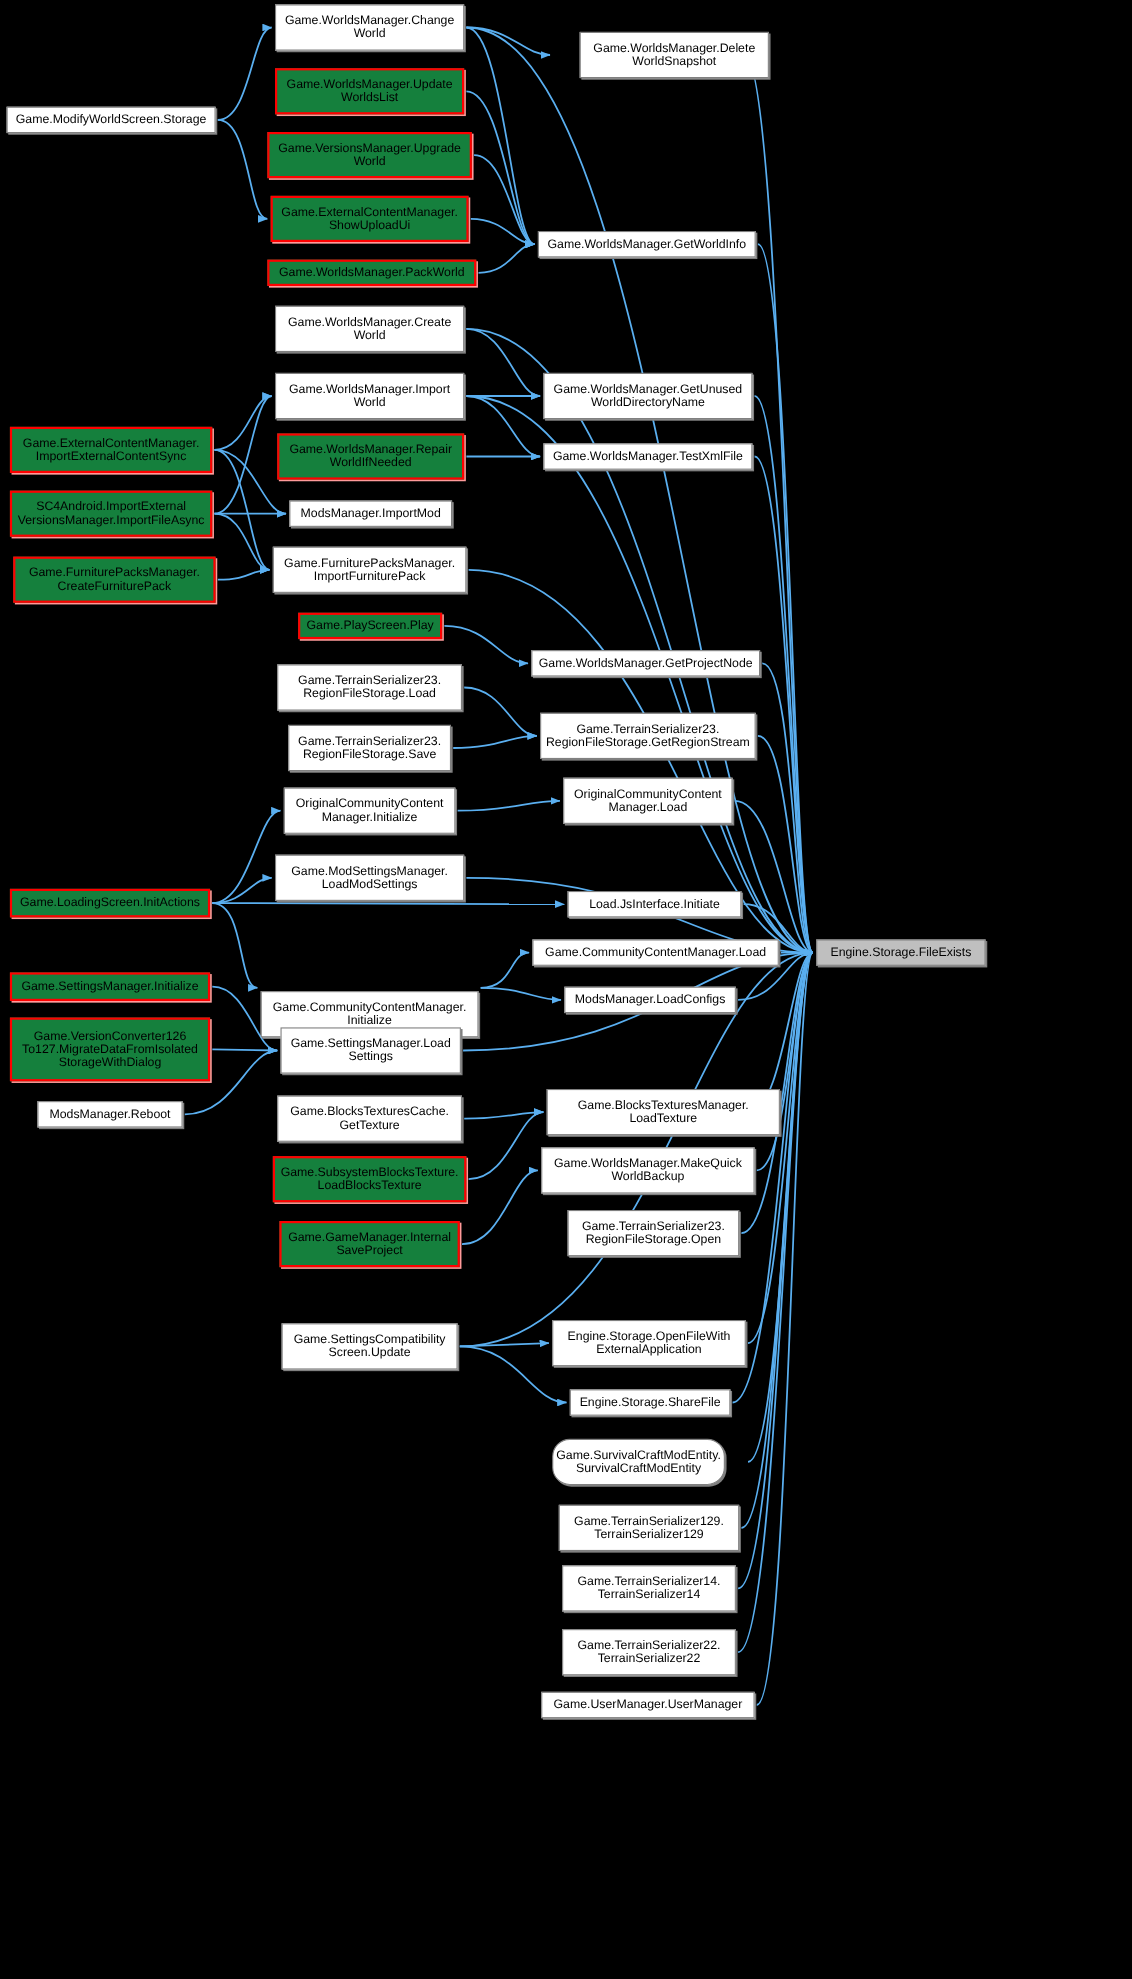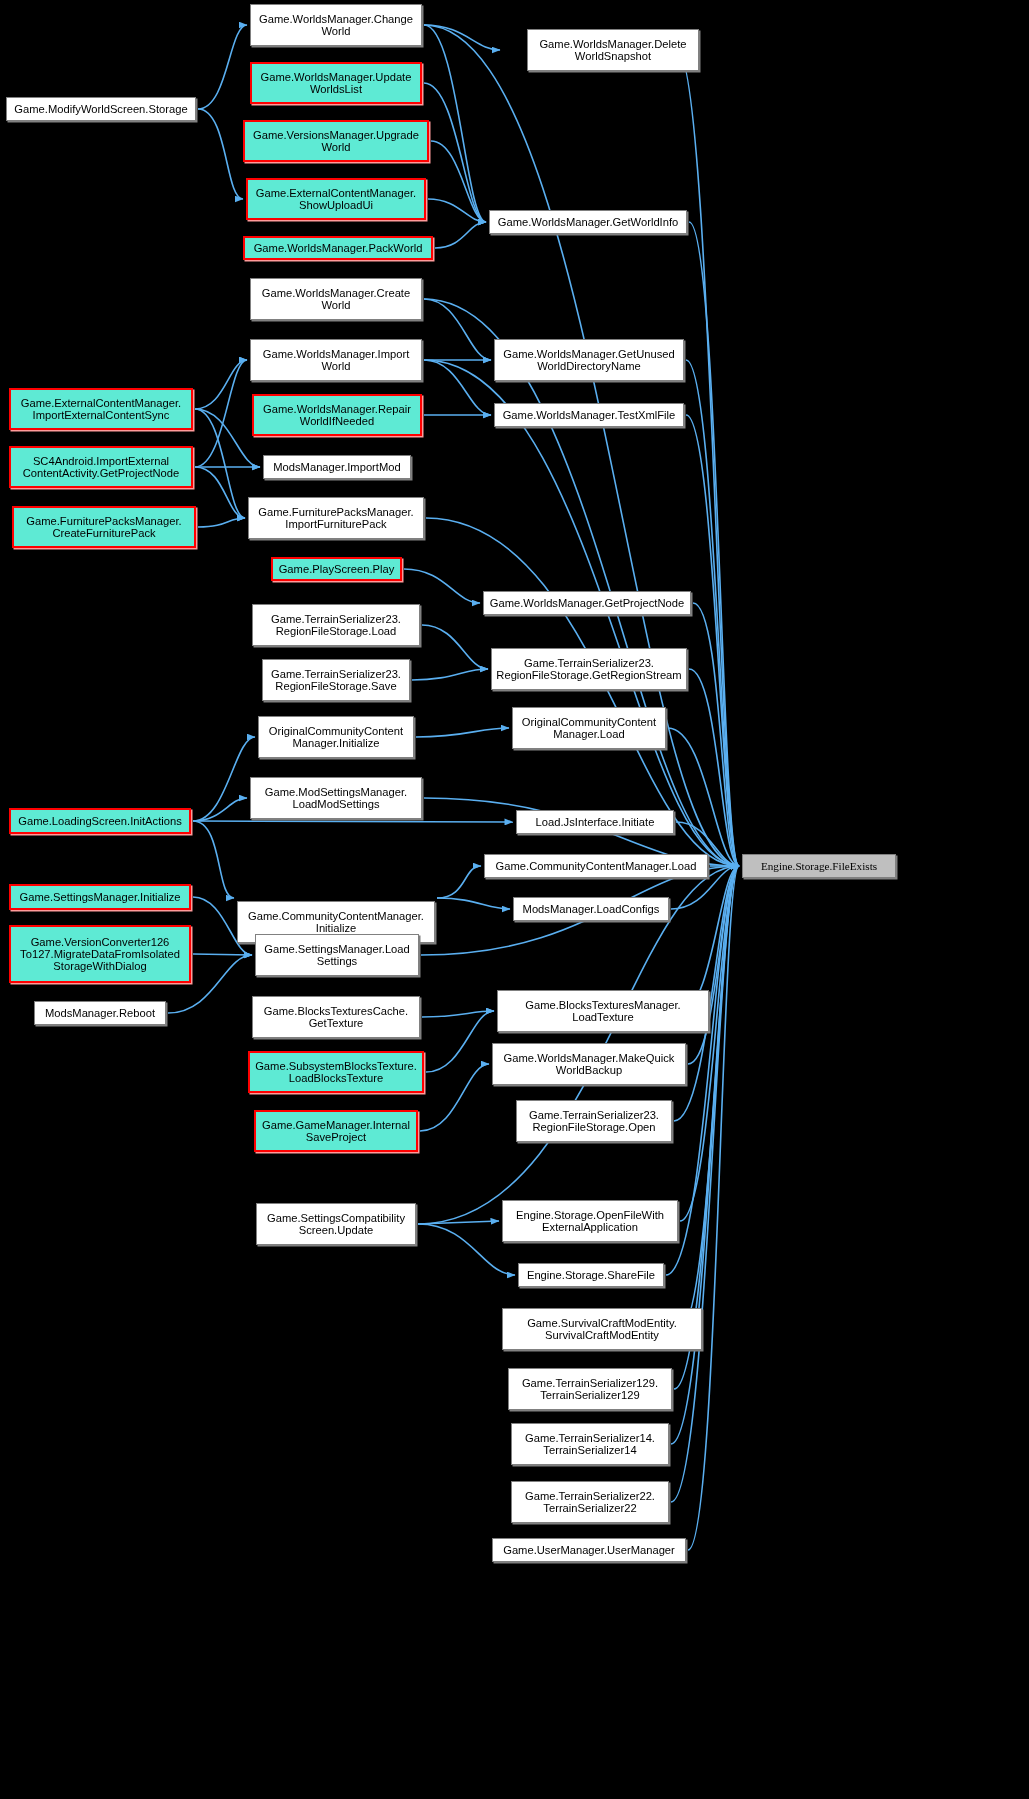--- a/index.html
+++ b/index.html
@@ -4,21 +4,21 @@
 <style>
   html,body{margin:0;padding:0;background:#000;}
   #canvas{position:relative;width:1029px;height:1799px;background:#000;
     font-family:"Liberation Sans", sans-serif; overflow:hidden;}
   svg#edges{position:absolute;left:0;top:0;width:1029px;height:1799px;pointer-events:none;}
   .node{position:absolute;box-sizing:border-box;display:flex;align-items:center;
     justify-content:center;text-align:center;line-height:1.08;
     font-size:11.2px;color:#000;padding:1px 3px;white-space:pre-line;}
   .node.plain{background:#ffffff;border:1px solid #808080;
     box-shadow:1.5px 1.5px 0 0 #808080;}
-  .node.red{background:#5eead4;border:2px solid #ff0000;
+  .node.red{background:#15803d;border:2px solid #ff0000;
     box-shadow:1.5px 1.5px 0 0 #ff9a9a;}
   .node.target{background:#bfbfbf;border:1px solid #808080;
     box-shadow:1.5px 1.5px 0 0 #808080;}
 </style>
 </head>
 <body>
 
 <div id="canvas">
   <svg id="edges">
     <defs>
@@ -112,21 +112,21 @@
       <div class="node plain" style="left: 250px; top: 339px; width: 172px; height: 42px;">Game.WorldsManager.Import
 World</div>
       <div class="node plain" style="left: 494px; top: 339px; width: 190px; height: 42px;">Game.WorldsManager.GetUnused
 WorldDirectoryName</div>
       <div class="node red" style="left: 9px; top: 388px; width: 184px; height: 42px;">Game.ExternalContentManager.
 ImportExternalContentSync</div>
       <div class="node red" style="left: 252px; top: 394px; width: 170px; height: 42px;">Game.WorldsManager.Repair
 WorldIfNeeded</div>
       <div class="node plain" style="left: 494px; top: 403px; width: 190px; height: 24px;">Game.WorldsManager.TestXmlFile</div>
       <div class="node red" style="left: 9px; top: 446px; width: 184px; height: 42px;">SC4Android.ImportExternal
-ContentActivity.GetProjectNode</div>
+VersionsManager.ImportFileAsync</div>
       <div class="node plain" style="left: 263px; top: 455px; width: 148px; height: 24px;">ModsManager.ImportMod</div>
       <div class="node red" style="left: 12px; top: 506px; width: 184px; height: 42px;">Game.FurniturePacksManager.
 CreateFurniturePack</div>
       <div class="node plain" style="left: 248px; top: 497px; width: 176px; height: 42px;">Game.FurniturePacksManager.
 ImportFurniturePack</div>
       <div class="node red" style="left: 271px; top: 557px; width: 131px; height: 24px;">Game.PlayScreen.Play</div>
       <div class="node plain" style="left: 483px; top: 591px; width: 208px; height: 24px;">Game.WorldsManager.GetProjectNode</div>
       <div class="node plain" style="left: 252px; top: 604px; width: 168px; height: 42px;">Game.TerrainSerializer23.
 RegionFileStorage.Load</div>
       <div class="node plain" style="left: 491px; top: 648px; width: 196px; height: 42px;">Game.TerrainSerializer23.
@@ -135,21 +135,21 @@
 RegionFileStorage.Save</div>
       <div class="node plain" style="left: 512px; top: 707px; width: 154px; height: 42px;">OriginalCommunityContent
 Manager.Load</div>
       <div class="node plain" style="left: 258px; top: 716px; width: 156px; height: 42px;">OriginalCommunityContent
 Manager.Initialize</div>
       <div class="node plain" style="left: 250px; top: 777px; width: 172px; height: 42px;">Game.ModSettingsManager.
 LoadModSettings</div>
       <div class="node red" style="left: 9px; top: 808px; width: 182px; height: 26px;">Game.LoadingScreen.InitActions</div>
       <div class="node plain" style="left: 516px; top: 810px; width: 158px; height: 24px;">Load.JsInterface.Initiate</div>
       <div class="node plain" style="left: 484px; top: 854px; width: 224px; height: 24px;">Game.CommunityContentManager.Load</div>
-      <div class="node target" style="left: 742px; top: 854px; width: 154px; height: 24px; font-family: Liberation Serif, serif;">Engine.Storage.FileExists</div>
+      <div class="node target" style="left: 742px; top: 854px; width: 154px; height: 24px;">Engine.Storage.FileExists</div>
       <div class="node plain" style="left: 237px; top: 877px; width: 198px; height: 42px; margin-top: 24px;">Game.CommunityContentManager.
 Initialize</div>
       <div class="node plain" style="left: 513px; top: 897px; width: 156px; height: 24px;">ModsManager.LoadConfigs</div>
       <div class="node red" style="left: 9px; top: 884px; width: 182px; height: 26px;">Game.SettingsManager.Initialize</div>
       <div class="node red" style="left: 9px; top: 925px; width: 182px; height: 58px;">Game.VersionConverter126
 To127.MigrateDataFromIsolated
 StorageWithDialog</div>
       <div class="node plain" style="left: 255px; top: 934px; width: 164px; height: 42px;">Game.SettingsManager.Load
 Settings</div>
       <div class="node plain" style="left: 34px; top: 1001px; width: 132px; height: 24px;">ModsManager.Reboot</div>
@@ -163,21 +163,21 @@
 WorldBackup</div>
       <div class="node red" style="left: 254px; top: 1110px; width: 164px; height: 42px;">Game.GameManager.Internal
 SaveProject</div>
       <div class="node plain" style="left: 516px; top: 1100px; width: 156px; height: 42px;">Game.TerrainSerializer23.
 RegionFileStorage.Open</div>
       <div class="node plain" style="left: 256px; top: 1203px; width: 160px; height: 42px;">Game.SettingsCompatibility
 Screen.Update</div>
       <div class="node plain" style="left: 502px; top: 1200px; width: 176px; height: 42px;">Engine.Storage.OpenFileWith
 ExternalApplication</div>
       <div class="node plain" style="left: 518px; top: 1263px; width: 146px; height: 24px;">Engine.Storage.ShareFile</div>
-      <div class="node plain" style="left: 502px; top: 1308px; width: 200px; height: 42px;">Game.SurvivalCraftModEntity.
+      <div class="node plain" style="left: 502px; top: 1308px; width: 157px; height: 42px; border-radius: 16px;">Game.SurvivalCraftModEntity.
 SurvivalCraftModEntity</div>
       <div class="node plain" style="left: 508px; top: 1368px; width: 164px; height: 42px;">Game.TerrainSerializer129.
 TerrainSerializer129</div>
       <div class="node plain" style="left: 511px; top: 1423px; width: 158px; height: 42px;">Game.TerrainSerializer14.
 TerrainSerializer14</div>
       <div class="node plain" style="left: 511px; top: 1481px; width: 158px; height: 42px;">Game.TerrainSerializer22.
 TerrainSerializer22</div>
       <div class="node plain" style="left: 492px; top: 1538px; width: 194px; height: 24px;">Game.UserManager.UserManager</div>
     </div>
 </div>

